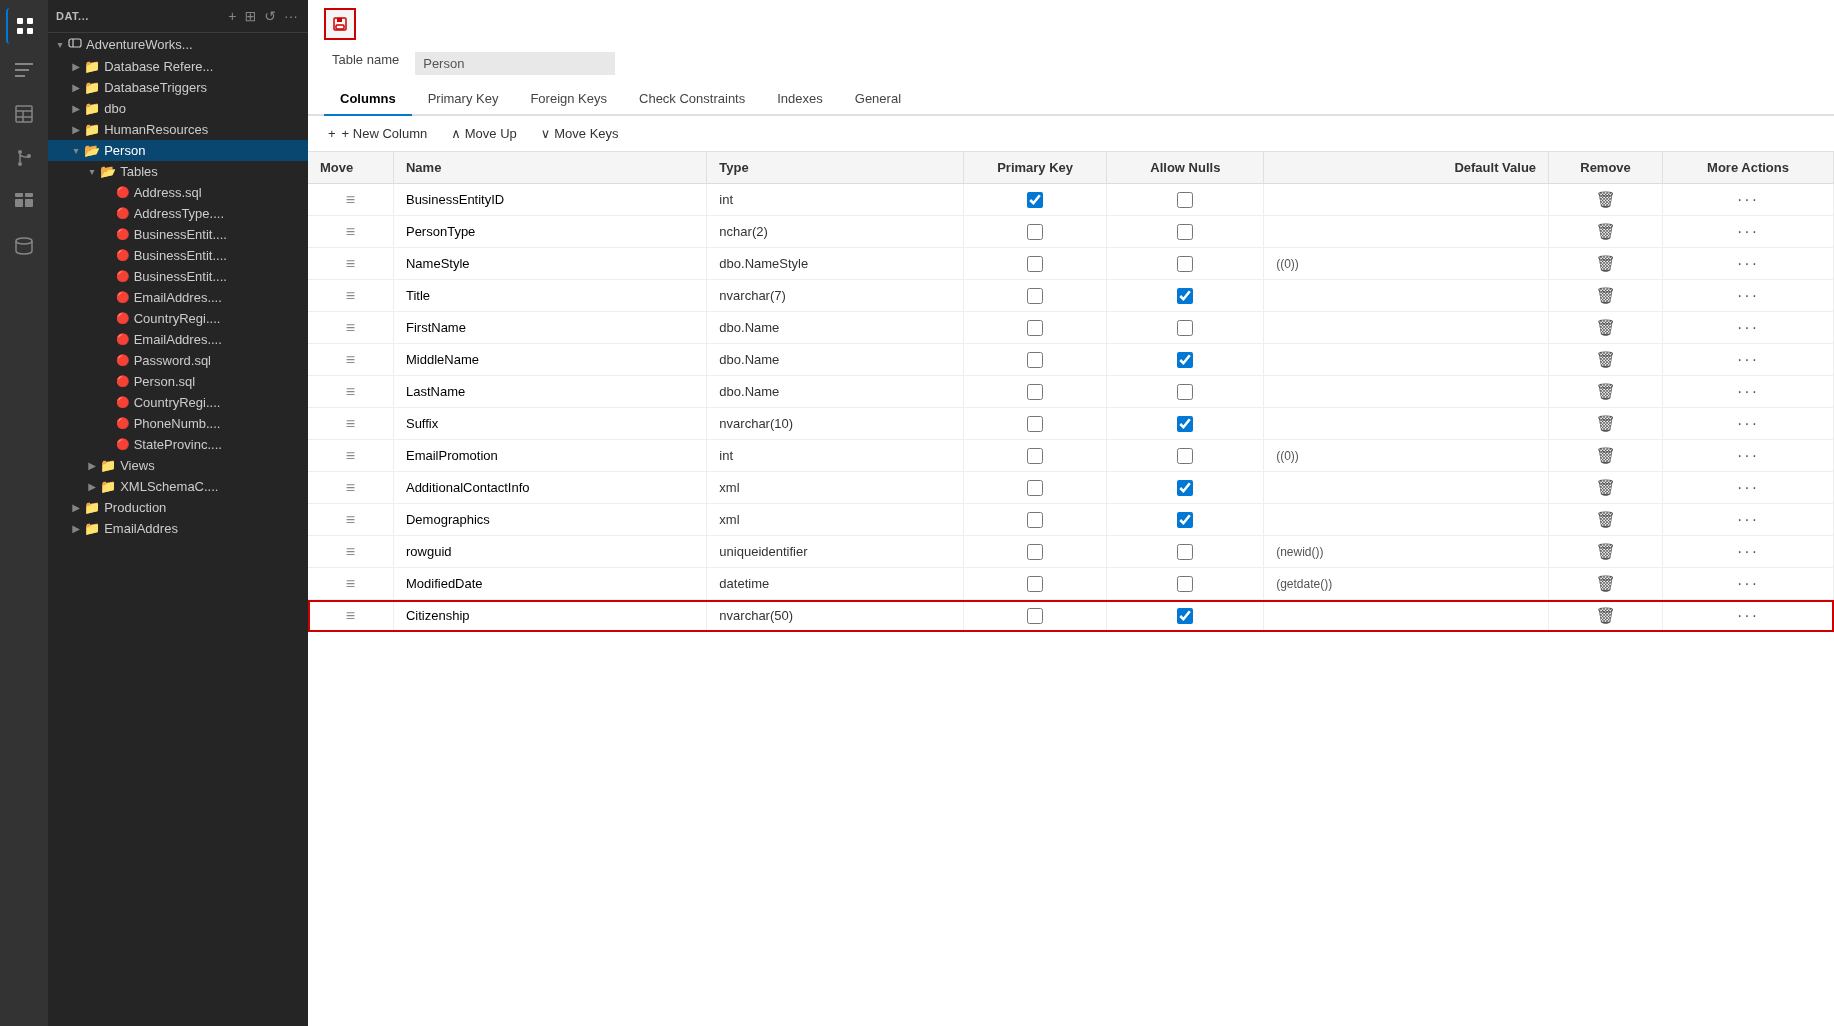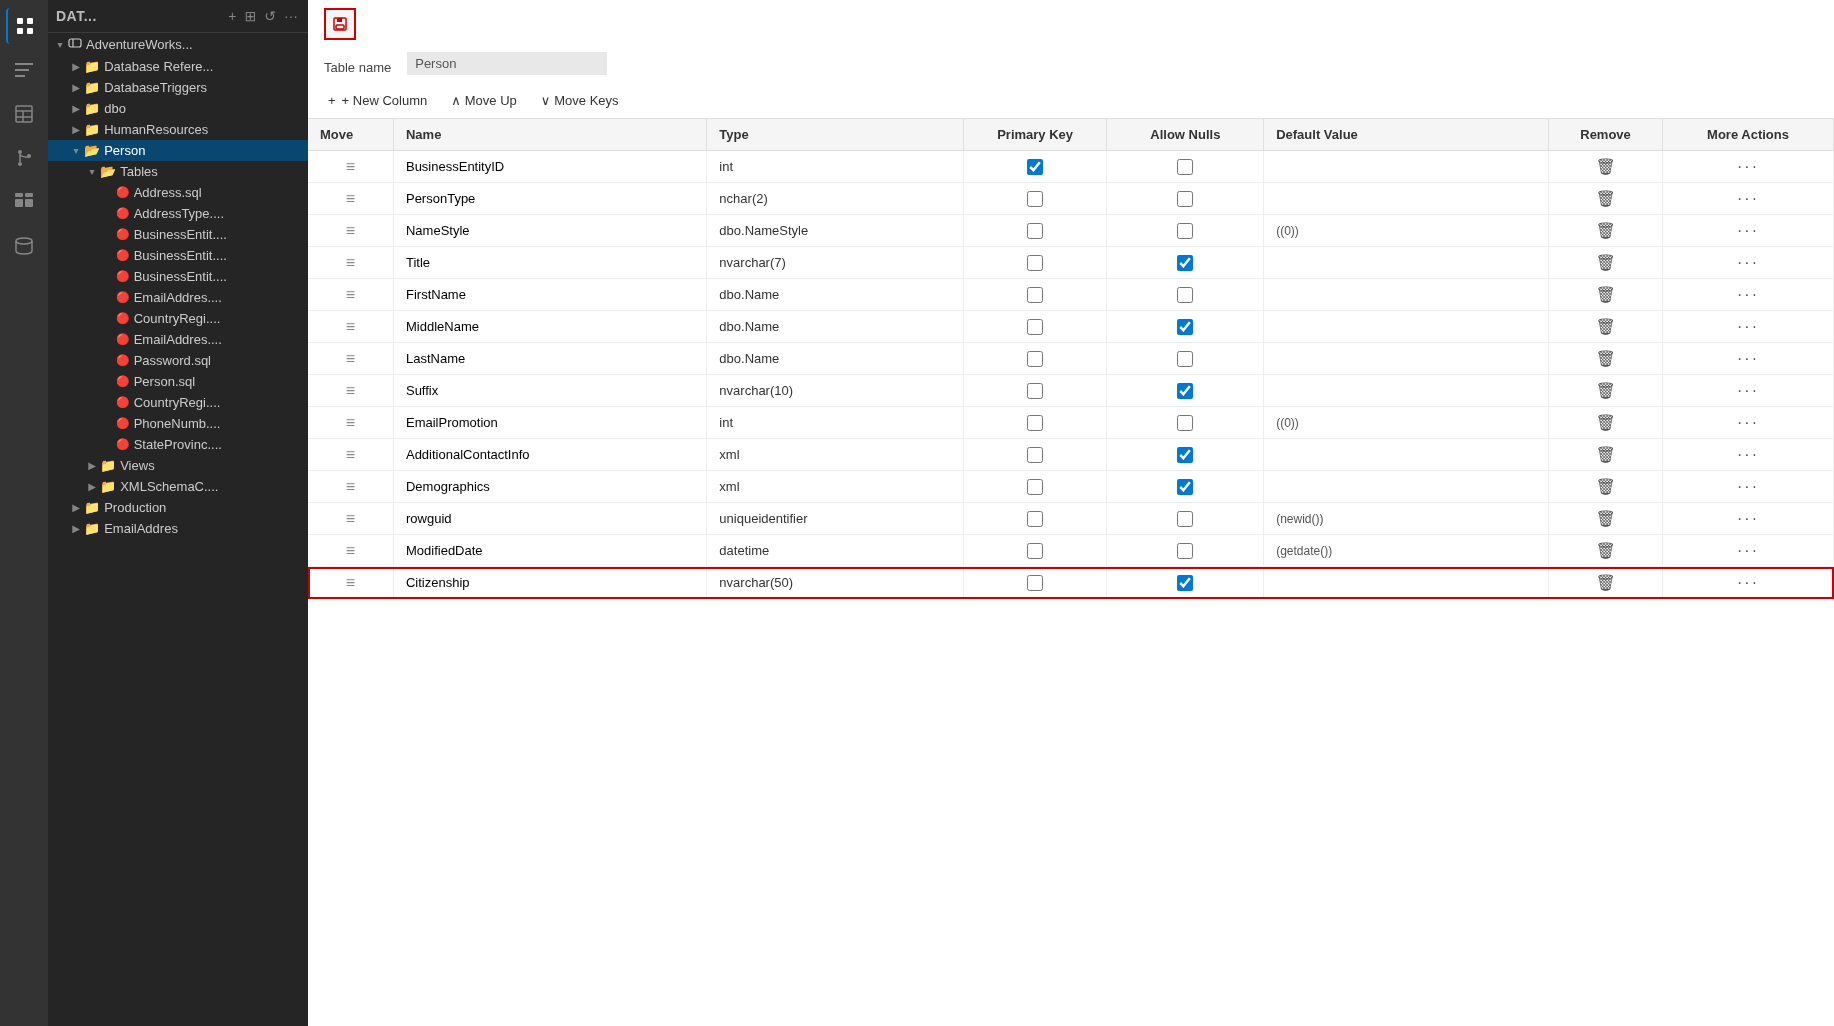--- a/index.html
+++ b/index.html
@@ -37,21 +37,21 @@
     }
     .sidebar-header {
       display: flex;
       align-items: center;
       padding: 6px 8px;
       gap: 6px;
       background: #252526;
       border-bottom: 1px solid #3c3c3c;
     }
     .sidebar-header-title {
-      font-size: 14px;
+      font-size: 11px;
       font-weight: 600;
       color: #bbbbbb;
       text-transform: uppercase;
       letter-spacing: 0.5px;
       flex: 1;
       white-space: nowrap;
       overflow: hidden;
       text-overflow: ellipsis;
     }
     .sidebar-header-icons {
@@ -153,22 +153,22 @@
       border: 2px solid #cc0000;
       display: flex; align-items: center; justify-content: center;
       cursor: pointer;
       background: #f5f5f5;
       font-size: 16px;
     }
 
     
     .table-name-row {
       display: flex;
-      align-items: flex-end;
-      padding: 4px 16px 8px;
+      align-items: flex-start;
+      padding: 4px 24px 8px;
       gap: 16px;
     }
     .table-name-label {
       font-size: 13px;
       color: #444;
     }
     .table-name-input {
       background: #e8e8e8;
       border: none;
       padding: 4px 8px;
@@ -490,20 +490,40 @@
             <rect x="4" y="9" width="8" height="4" rx="1" stroke="#cc0000"></rect>
           </svg>
       </div>
     </div>
 
     <div class="table-name-row">
       <span class="table-name-label">Table name</span>
       <input class="table-name-input" type="text" value="Person" readonly="" style="">
     </div>
 
+    <div class="tabs-nav">
+      <div class="nav-tab active">
+        <span>Columns</span>
+      </div>
+      <div class="nav-tab">
+        <span>Primary Key</span>
+      </div>
+      <div class="nav-tab">
+        <span>Foreign Keys</span>
+      </div>
+      <div class="nav-tab">
+        <span>Check Constraints</span>
+      </div>
+      <div class="nav-tab">
+        <span>Indexes</span>
+      </div>
+      <div class="nav-tab">
+        <span>General</span>
+      </div>
+    </div>
 
     <div class="toolbar">
       <div class="toolbar-btn">
         <span>+</span>
         <span style="margin-left:2px;">+ New Column</span>
       </div>
       <div class="toolbar-btn">
         <span>∧</span>
         <span>Move Up</span>
       </div>
@@ -515,21 +535,21 @@
 
     <div class="data-table">
       <table>
         <thead>
           <tr>
             <th style="width:60px;"><span>Move</span></th>
             <th style="width:220px;"><span>Name</span></th>
             <th style="width:180px;"><span>Type</span></th>
             <th style="width:100px; text-align:center;"><span>Primary Key</span></th>
             <th style="width:110px; text-align:center;"><span>Allow Nulls</span></th>
-            <th style="width:200px;"><span>Default Value</span></th>
+            <th style="width:200px;text-align:right;"><span>Default Value</span></th>
             <th style="width:80px; text-align:center;"><span>Remove</span></th>
             <th style="width:120px; text-align:center;"><span>More Actions</span></th>
           </tr>
         </thead>
         <tbody id="columns-tbody">
         <tr>
               <td style="text-align: center;"><span class="move-handle" style="font-size:16px;color:#888;">≡</span></td>
               <td class="col-name">BusinessEntityID</td>
               <td class="col-type">int</td>
               <td style="text-align: center;">

